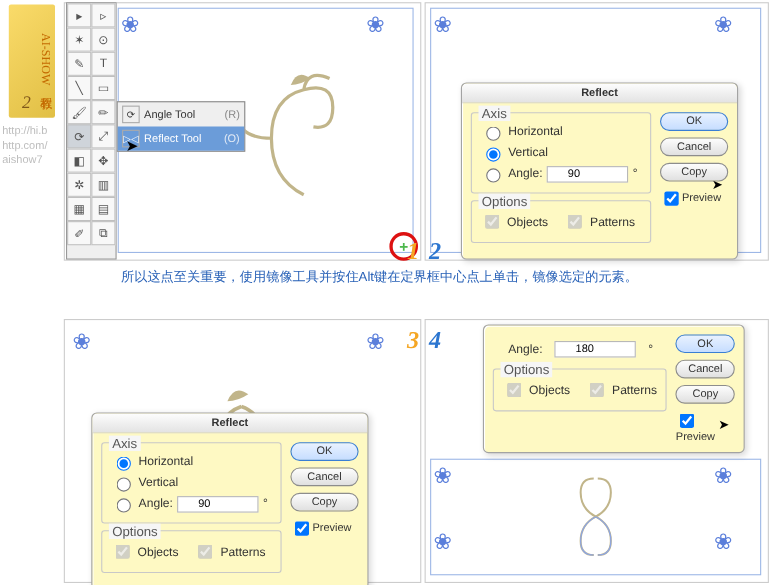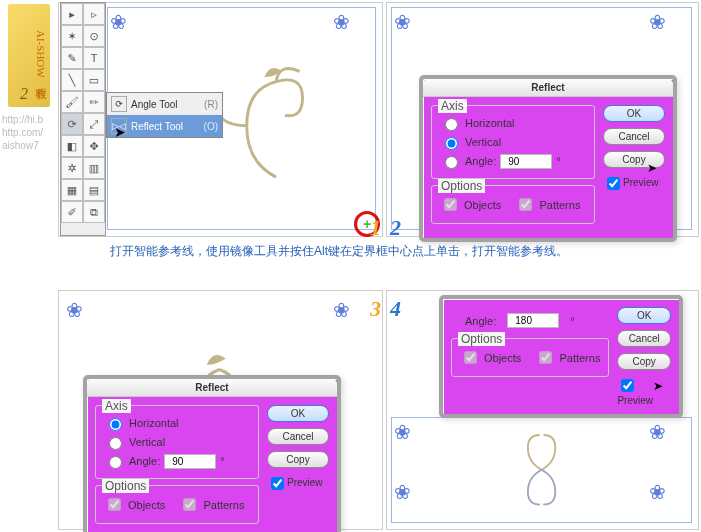--- a/index.html
+++ b/index.html
@@ -34,31 +34,31 @@
 .flyout .item.sel .sc{color:#e0e9f5}
 .cursor{position:absolute;left:114px;top:124px;font-size:14px;color:#000;z-index:6}
 
 .floral{position:absolute;left:46px;top:4px;right:6px;bottom:6px;border:1px solid #9db7e6}
 .floral .corner{position:absolute;width:40px;height:40px;font-size:20px;color:#5b7fdb}
 .floral .tl{left:2px;top:2px}.floral .tr{right:2px;top:2px}.floral .bl{left:2px;bottom:2px}.floral .br{right:2px;bottom:2px}
 .swirl{position:absolute;left:30%;top:15%;width:55%;height:70%;opacity:.7}
 .target{position:absolute;left:246px;top:203px;width:20px;height:20px;border:3px solid #d11;border-radius:50%;display:flex;align-items:center;justify-content:center}
 .target::after{content:"+";color:#4db84d;font-size:14px;font-weight:bold}
 
-.dlg{position:absolute;background:#d946ef;border:4px solid #a3a3a3;border-radius:5px;box-shadow:1px 1px 0 #fff inset,2px 2px 6px rgba(0,0,0,.15);font-size:11px}
+.dlg{position:absolute;background:#fef9c3;border:1px solid #a3a3a3;border-radius:5px;box-shadow:1px 1px 0 #fff inset,2px 2px 6px rgba(0,0,0,.15);font-size:11px}
 .dlg .ttl{background:linear-gradient(#fdfdfd,#e3e3e3);text-align:center;padding:3px;border-bottom:1px solid #c9c9c9;border-radius:5px 5px 0 0;font-weight:600;font-size:10px}
 .dlg .body{display:flex;padding:8px}
 .dlg .col{flex:1}
 .dlg .btns{width:62px;margin-left:8px;display:flex;flex-direction:column;gap:6px}
 .btn{background:linear-gradient(#fdfdfd,#e0e0e0);border:1px solid #8d8d8d;border-radius:9px;padding:2px 0;text-align:center;font-size:10px;cursor:default}
 .btn.primary{border:1.5px solid #3a7ed4;background:linear-gradient(#e9f2ff,#c6ddff)}
 .grp{border:1px solid #c8c8c8;border-radius:3px;padding:6px 8px;margin-bottom:6px;position:relative}
 .grp .lbl{position:absolute;top:-7px;left:6px;background:#f6f6f6;padding:0 3px;font-size:12px;color:#555}
 .radio,.chk{margin-right:3px;vertical-align:middle}
-.ang{width:36px;border:1px solid #b8b8b8;font-size:10px;padding:1px 7px}
+.ang{width:36px;border:1px solid #b8b8b8;font-size:10px;padding:1px 18px}
 .row2{display:flex;align-items:center;gap:4px;margin:3px 0}
 .prev{font-size:10px;margin-top:0}
 
 .caption{position:absolute;left:110px;top:242px;right:12px;font-size:12px;color:#2861b7;line-height:1.6}
 
 .dlgP2{left:32px;top:72px;width:250px}
 .dlgP3{left:24px;top:84px;width:250px}
 .dlgP4{left:52px;top:4px;width:236px}
 .p4 .floral{border:1px solid #9db7e6}
 .p4 .swirl{top:36%}
@@ -188,21 +188,21 @@
           <div class="btn">Cancel</div>
           <div class="btn">Copy</div>
           <div class="prev"><input type="checkbox" class="chk" checked="" style=""><span>Preview</span></div>
         </div>
       </div>
     </div>
     <span class="cursor2" style="left:260px;top:158px">➤</span>
   </div>
 
   <div class="caption">
-    <span>打开智能参考线，使用镜像工具并按住Alt键在定界框中心点上单击，打开智能参考线。</span><br>
+    <span>所以这点至关重要，使用镜像工具并按住Alt键在定界框中心点上单击，镜像选定的元素。</span><br>
   </div>
 
   <div class="panel p3">
     <div class="floral" style="left:4px;border:1px solid transparent">
       <span class="corner tl">❀</span>
       <span class="corner tr">❀</span>
       <svg class="swirl" style="left:10%;width:80%" viewBox="0 0 100 100">
           <path d="M50 90 Q35 80 35 55 Q35 30 50 25 M50 90 Q65 80 65 55 Q65 30 50 25" fill="none" stroke="#a79659" stroke-width="2"></path>
           <path d="M42 22 Q46 12 54 18 Q48 22 42 22 Z" fill="#a79659"></path>
         </svg>

